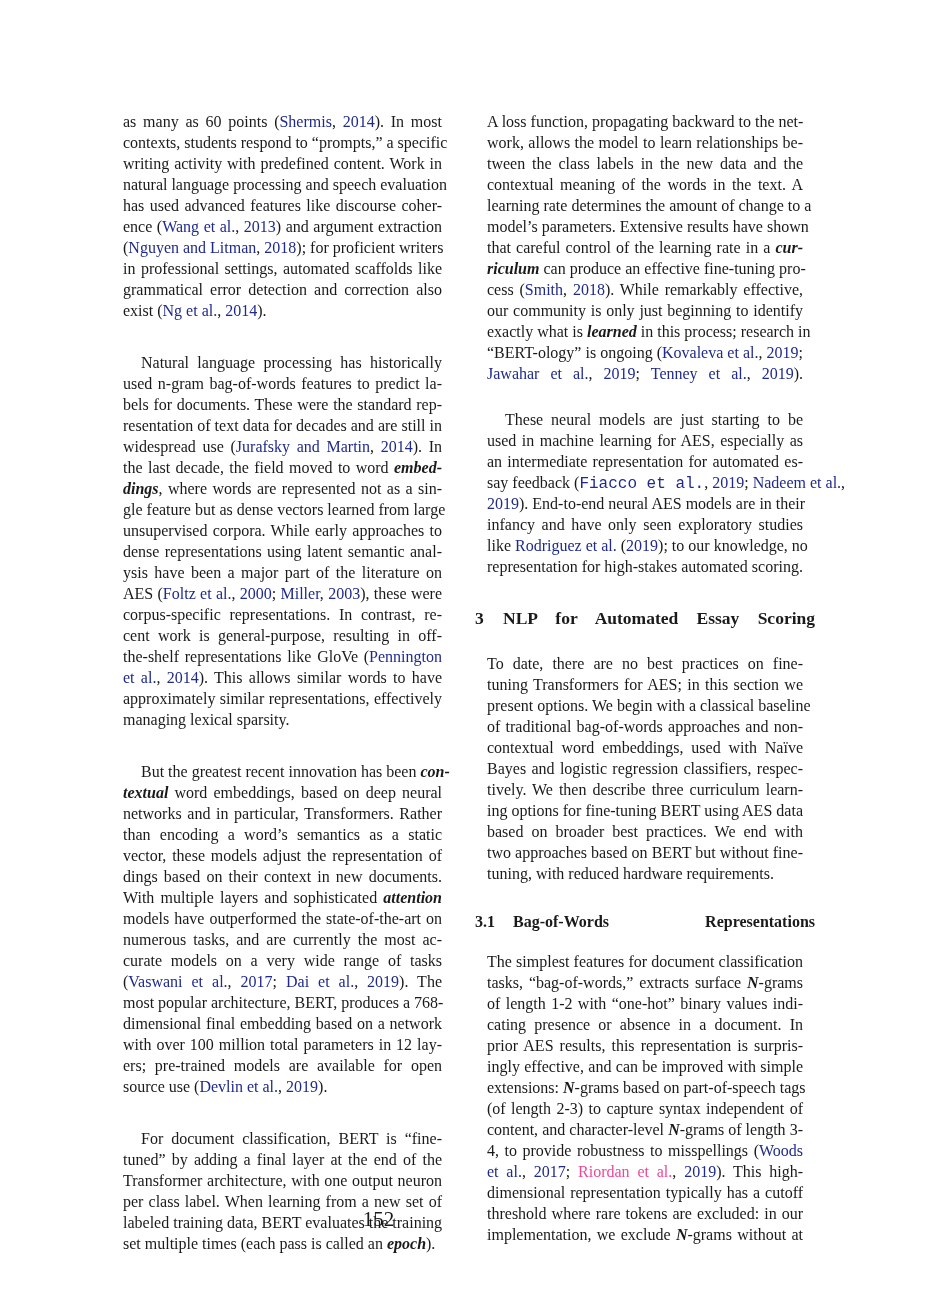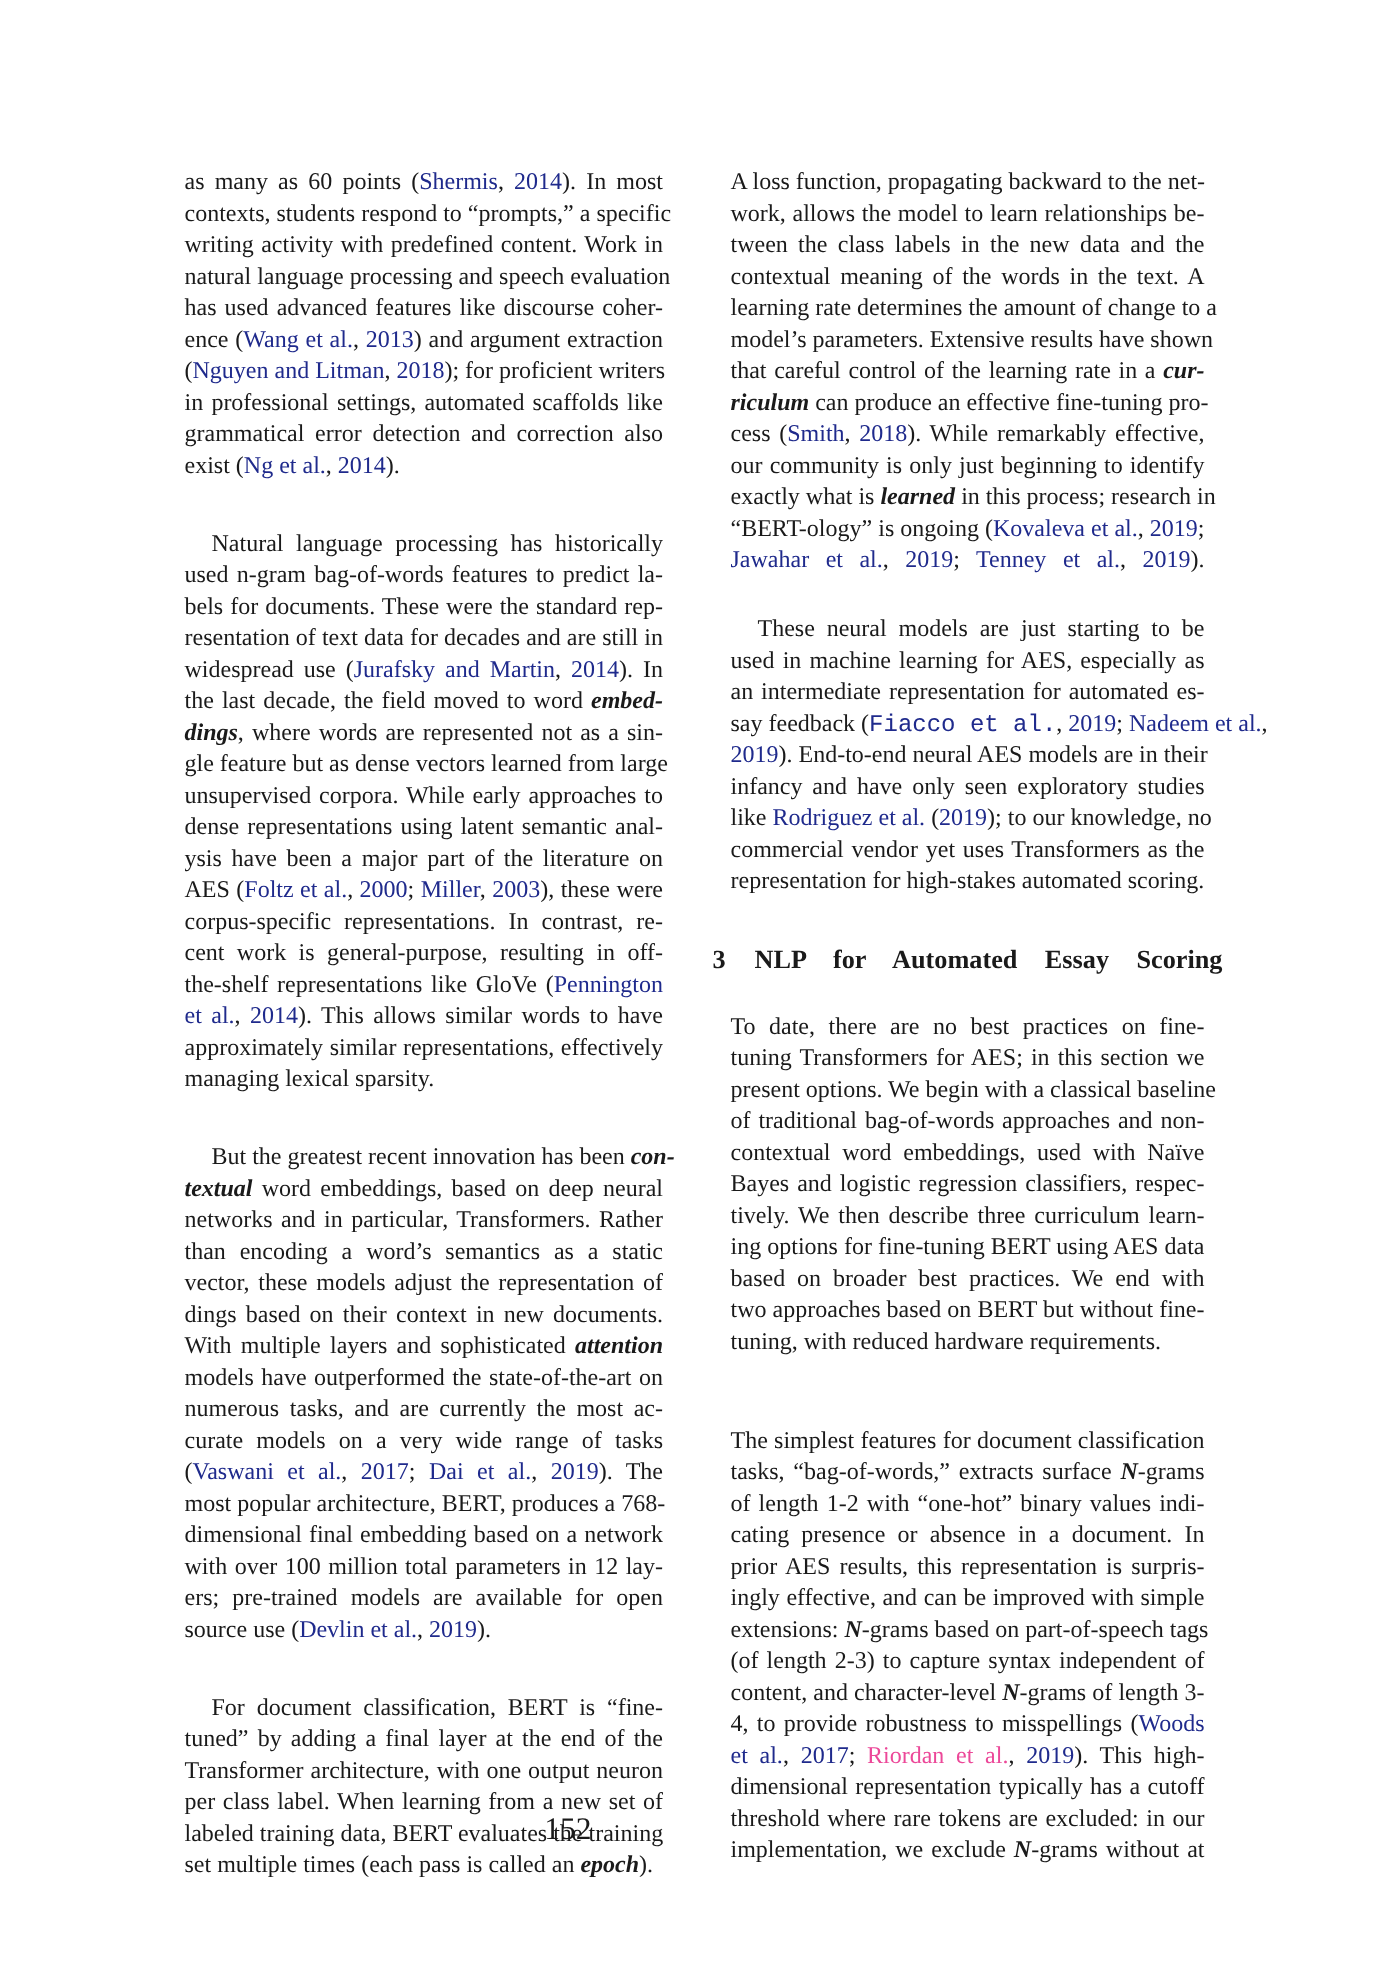--- a/index.html
+++ b/index.html
@@ -108,21 +108,20 @@
     </div>
   <div class="gap" style="height:1px"></div>
   <div class="para">
       <span class="line indent">These neural models are just starting to be</span>
       <span class="line">used in machine learning for AES, especially as</span>
       <span class="line">an intermediate representation for automated es-</span>
       <span class="line">say feedback (<span class="cite" style="color: rgb(31, 42, 140); font-family: Liberation Mono, monospace;">Fiacco et al.</span>, <span class="cite" style="color: rgb(31, 42, 140);">2019</span>; <span class="cite" style="color: rgb(31, 42, 140);">Nadeem et al.</span>,</span>
       <span class="line"><span class="cite" style="color: rgb(31, 42, 140);">2019</span>). End-to-end neural AES models are in their</span>
       <span class="line">infancy and have only seen exploratory studies</span>
       <span class="line">like <span class="cite" style="color: rgb(31, 42, 140);">Rodriguez et al.</span> (<span class="cite" style="color: rgb(31, 42, 140);">2019</span>); to our knowledge, no</span>
-      <span class="line">commercial vendor yet uses Transformers as the</span>
       <span class="line last">representation for high-stakes automated scoring.</span>
     </div>
   <div style="height:17px"></div>
   <div class="line h2">
     <span class="hnum">3</span><span>NLP for Automated Essay Scoring</span>
   </div>
   <div style="height:11px"></div>
   <div class="para">
       <span class="line">To date, there are no best practices on fine-</span>
       <span class="line">tuning Transformers for AES; in this section we</span>
@@ -130,20 +129,23 @@
       <span class="line">of traditional bag-of-words approaches and non-</span>
       <span class="line">contextual word embeddings, used with Naïve</span>
       <span class="line">Bayes and logistic regression classifiers, respec-</span>
       <span class="line">tively.  We then describe three curriculum learn-</span>
       <span class="line">ing options for fine-tuning BERT using AES data</span>
       <span class="line">based on broader best practices.  We end with</span>
       <span class="line">two approaches based on BERT but without fine-</span>
       <span class="line last">tuning, with reduced hardware requirements.</span>
     </div>
   <div style="height:15px"></div>
+  <div class="line h3">
+    <span class="hnum3">3.1</span><span>Bag-of-Words Representations</span>
+  </div>
   <div style="height:6px"></div>
   <div class="para">
       <span class="line">The simplest features for document classification</span>
       <span class="line">tasks, “bag-of-words,” extracts surface <em>N</em>-grams</span>
       <span class="line">of length 1-2 with “one-hot” binary values indi-</span>
       <span class="line">cating presence or absence in a document.  In</span>
       <span class="line">prior AES results, this representation is surpris-</span>
       <span class="line">ingly effective, and can be improved with simple</span>
       <span class="line">extensions: <em>N</em>-grams based on part-of-speech tags</span>
       <span class="line">(of length 2-3) to capture syntax independent of</span>

